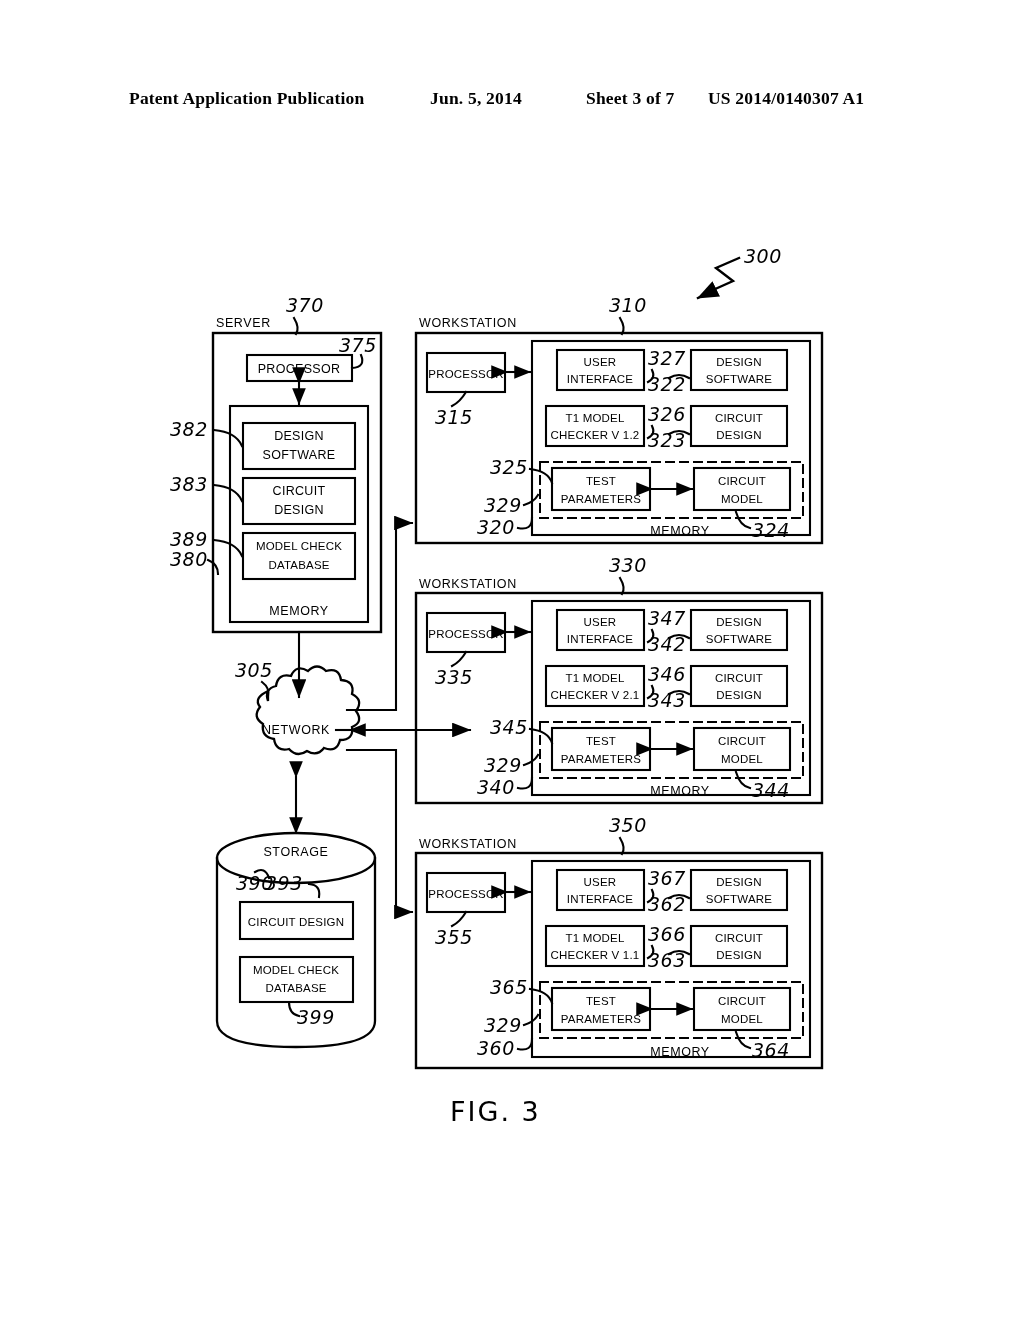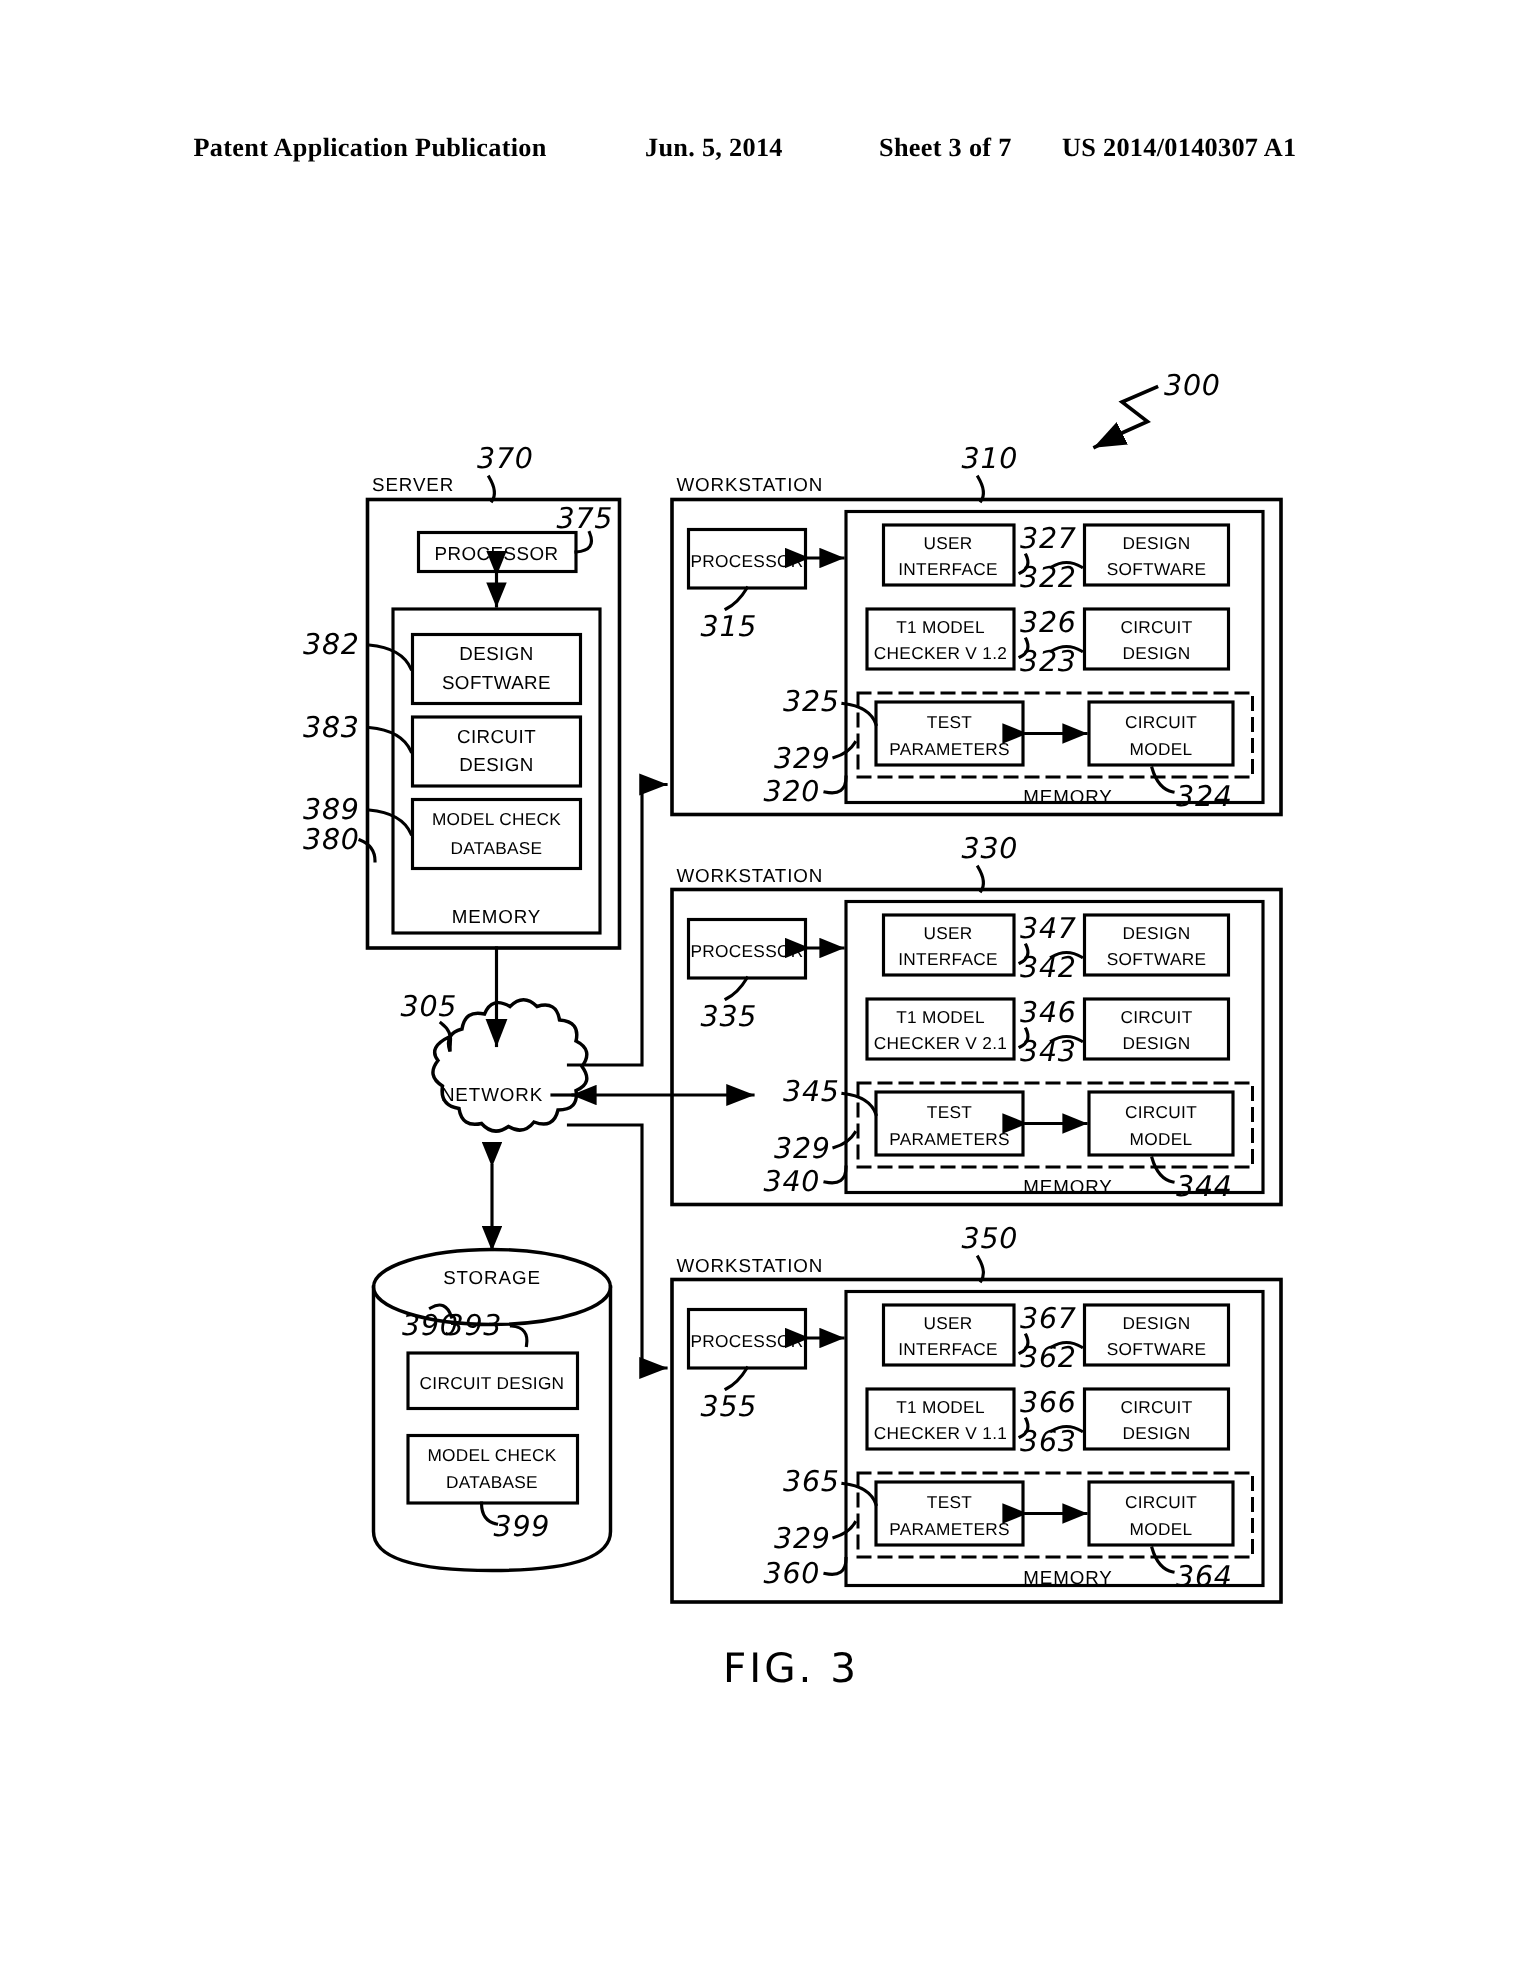--- a/index.html
+++ b/index.html
@@ -38,21 +38,20 @@
   #hdr-sheet { left: 542px; margin-left: 44px; }
   #hdr-pat   { left: 708px; }
 
   
   #drawing {
     position: absolute;
     top: 0;
     left: 0;
     width: 936px;
     height: 1320px;
-    padding-left: 32px;
   }
   #drawing svg { display: block; }
 
   
   .blk-label { font-family: "Liberation Sans", sans-serif; font-size: 12.5px; letter-spacing: .3px; }
   .blk-label-sm { font-family: "Liberation Sans", sans-serif; font-size: 11.5px; letter-spacing: .2px; }
   .cont-label { font-family: "Liberation Sans", sans-serif; font-size: 12.5px; letter-spacing: .6px; }
   .ref-num { font-family: "DejaVu Sans", sans-serif; font-size: 19px; font-style: italic; letter-spacing: .5px; }
   .fig-cap { font-family: "DejaVu Sans", sans-serif; font-size: 27px; letter-spacing: 2px; }
 </style>

